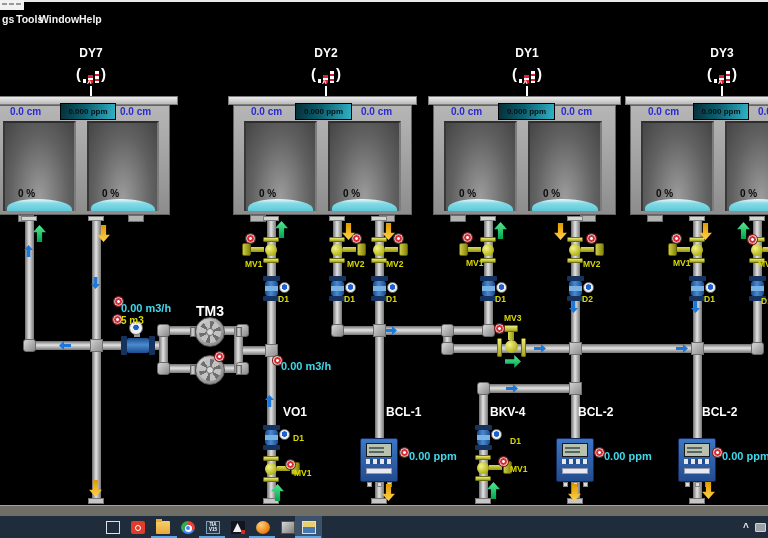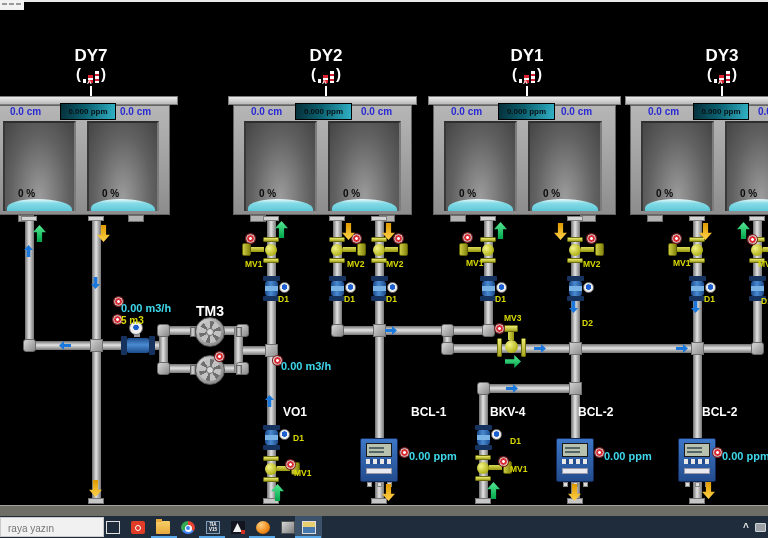--- a/index.html
+++ b/index.html
@@ -17,21 +17,21 @@
   .cab-body{top:105px;height:110px;background:linear-gradient(#b6b6b6,#8d8d8d);border:1px solid #646464;box-sizing:border-box;}
   .comp{top:121px;height:90px;background:radial-gradient(ellipse at 50% 85%,#9c9c9c 0%,#616161 60%,#454545 100%);
         border-top:2px solid #2e2e2e;border-left:2px solid #383838;border-right:2px solid #7c7c7c;box-sizing:border-box;}
   .liq{position:absolute;left:2px;right:2px;bottom:0;height:12px;
        background:linear-gradient(#eefbfd,#86dbe7 35%,#5ec9d9);border-radius:45% 55% 0 0/75% 85% 0 0;}
   .pct{position:absolute;left:13px;bottom:12px;color:#0a0a0a;font-size:10px;font-weight:bold;}
   .cmv{top:106px;color:#2a2ad4;font-size:10px;font-weight:bold;white-space:nowrap;}
   .gasbox{top:103px;height:15px;background:linear-gradient(100deg,#052e38 0%,#0b606f 45%,#31b2c6 100%);
           border:1px solid #000;color:#061014;font-size:8px;font-weight:bold;text-align:center;line-height:15px;}
   .leg{top:215px;width:16px;height:7px;background:#b3b3b3;border:1px solid #6e6e6e;box-sizing:border-box;}
-  .dy-label{top:46px;width:40px;text-align:center;color:#fff;font-size:17px;font-weight:bold;}
+  .dy-label{top:46px;width:40px;text-align:center;color:#fff;font-size:12px;font-weight:bold;}
   .dy-icon{top:63px;width:38px;height:20px;display:flex;align-items:flex-end;gap:2px;justify-content:center;}
   .dy-icon .par{color:#fff;font-size:15px;font-weight:bold;line-height:18px;}
   .b1{width:3px;height:4px;background:#fff;}
   .b2{width:5px;height:8px;background:repeating-linear-gradient(180deg,#e02330 0 3px,#fff 3px 5px);}
   .b3{width:4px;height:12px;background:repeating-linear-gradient(180deg,#fff 0 3px,#d02030 3px 5px);}
   .mast{width:2px;height:10px;background:#fff;}
   .caret{color:#fff;font-size:8px;font-weight:bold;}
   
   .vp{width:9px;background:linear-gradient(90deg,#6f6f6f,#e3e3e3 45%,#777);}
   .hp{height:9px;background:linear-gradient(180deg,#6f6f6f,#e3e3e3 45%,#777);}
@@ -122,20 +122,26 @@
 <body>
 
 <div id="screen">
 
   <div class="abs" id="topline"></div>
   <div class="abs" id="topblock">
     <i style="left:2px;width:5px;"></i>
       <i style="left:9px;width:5px;"></i>
       <i style="left:16px;width:5px;"></i>
   </div>
+  <div class="abs" id="menubar">
+    <span class="menu-item" style="left:2px;">gs</span>
+    <span class="menu-item" style="left:16px;">Tools</span>
+    <span class="menu-item" style="left:39px;">Window</span>
+    <span class="menu-item" style="left:79px;">Help</span>
+  </div>
 
   <div class="abs dy-label" style="left:71px;">DY7</div>
   <div class="abs dy-icon" style="left:72px;">
     <span class="par">(</span>
       <span class="b1"></span>
       <span class="b2"></span>
       <span class="b3"></span>
       <span class="par">)</span>
   </div>
   <span class="abs caret" style="left:87px;top:79px;">^</span>
@@ -427,21 +433,21 @@
   <div class="abs gauge" style="left:496px;top:282px;"></div>
   <span class="abs ylbl" style="left:495px;top:294px;">D1</span>
 
   <div class="abs meter" style="left:567px;top:276px;">
     <i class="mf mft"></i>
       <i class="mb"></i>
       <i class="mbd"></i>
       <i class="mf mfb"></i>
     </div>
   <div class="abs gauge" style="left:583px;top:282px;"></div>
-  <span class="abs ylbl" style="left:582px;top:294px;margin-top:24px;">D2</span>
+  <span class="abs ylbl" style="left:582px;top:294px;">D2</span>
 
   <div class="abs meter" style="left:689px;top:276px;">
     <i class="mf mft"></i>
       <i class="mb"></i>
       <i class="mbd"></i>
       <i class="mf mfb"></i>
     </div>
   <div class="abs gauge" style="left:705px;top:282px;"></div>
   <span class="abs ylbl" style="left:704px;top:294px;">D1</span>
 
@@ -535,21 +541,21 @@
 
   <span class="abs wlbl" style="left:196px;top:303px;font-size:14px;">TM3</span>
   <div class="abs rind" style="left:114px;top:297px;"></div>
   <span class="abs cyan" style="left:121px;top:302px;">0.00 m3/h</span>
   <div class="abs rind" style="left:113px;top:315px;"></div>
   <span class="abs yel" style="left:121px;top:315px;">5 m3</span>
   <div class="abs rind" style="left:273px;top:356px;"></div>
   <span class="abs cyan" style="left:281px;top:360px;">0.00 m3/h</span>
 
   <span class="abs wlbl" style="left:283px;top:405px;">VO1</span>
-  <span class="abs wlbl" style="left:386px;top:405px;margin-left:25px;">BCL-1</span>
+  <span class="abs wlbl" style="left:386px;top:405px;">BCL-1</span>
   <span class="abs wlbl" style="left:490px;top:405px;">BKV-4</span>
   <span class="abs wlbl" style="left:578px;top:405px;">BCL-2</span>
   <span class="abs wlbl" style="left:702px;top:405px;">BCL-2</span>
 
   <div class="abs arr av g" style="left:33px;top:225px;"></div>
   <div class="abs arr av o dn" style="left:97px;top:225px;"></div>
   <div class="abs arr av g" style="left:275px;top:221px;"></div>
   <div class="abs arr av o dn" style="left:342px;top:223px;"></div>
   <div class="abs arr av o dn" style="left:382px;top:223px;"></div>
   <div class="abs arr av g" style="left:494px;top:222px;"></div>
@@ -570,23 +576,20 @@
   <div class="abs bv" style="left:265px;top:395px;"></div>
   <div class="abs bh" style="left:385px;top:326px;"></div>
   <div class="abs bh" style="left:534px;top:344px;"></div>
   <div class="abs bh" style="left:676px;top:344px;"></div>
   <div class="abs bh" style="left:506px;top:384px;"></div>
   <div class="abs bv dn" style="left:569px;top:301px;"></div>
   <div class="abs bv dn" style="left:691px;top:301px;"></div>
 
   <div class="abs" id="statusstrip"></div>
   <div class="abs" id="taskbar">
-    <div id="tsearch">
-      <input type="text" placeholder="raya yazın" style="">
-    </div>
     <div class="abs activebg"></div>
     <div class="abs tbi ic-tv" style="left:106px;"></div>
     <div class="abs tbi ic-red" style="left:131px;">
         <i></i>
       </div>
     <div class="abs tbi ic-folder" style="left:156px;">
         <i></i>
       </div>
     <div class="abs tbi ic-chrome" style="left:181px;">
         <i></i>

